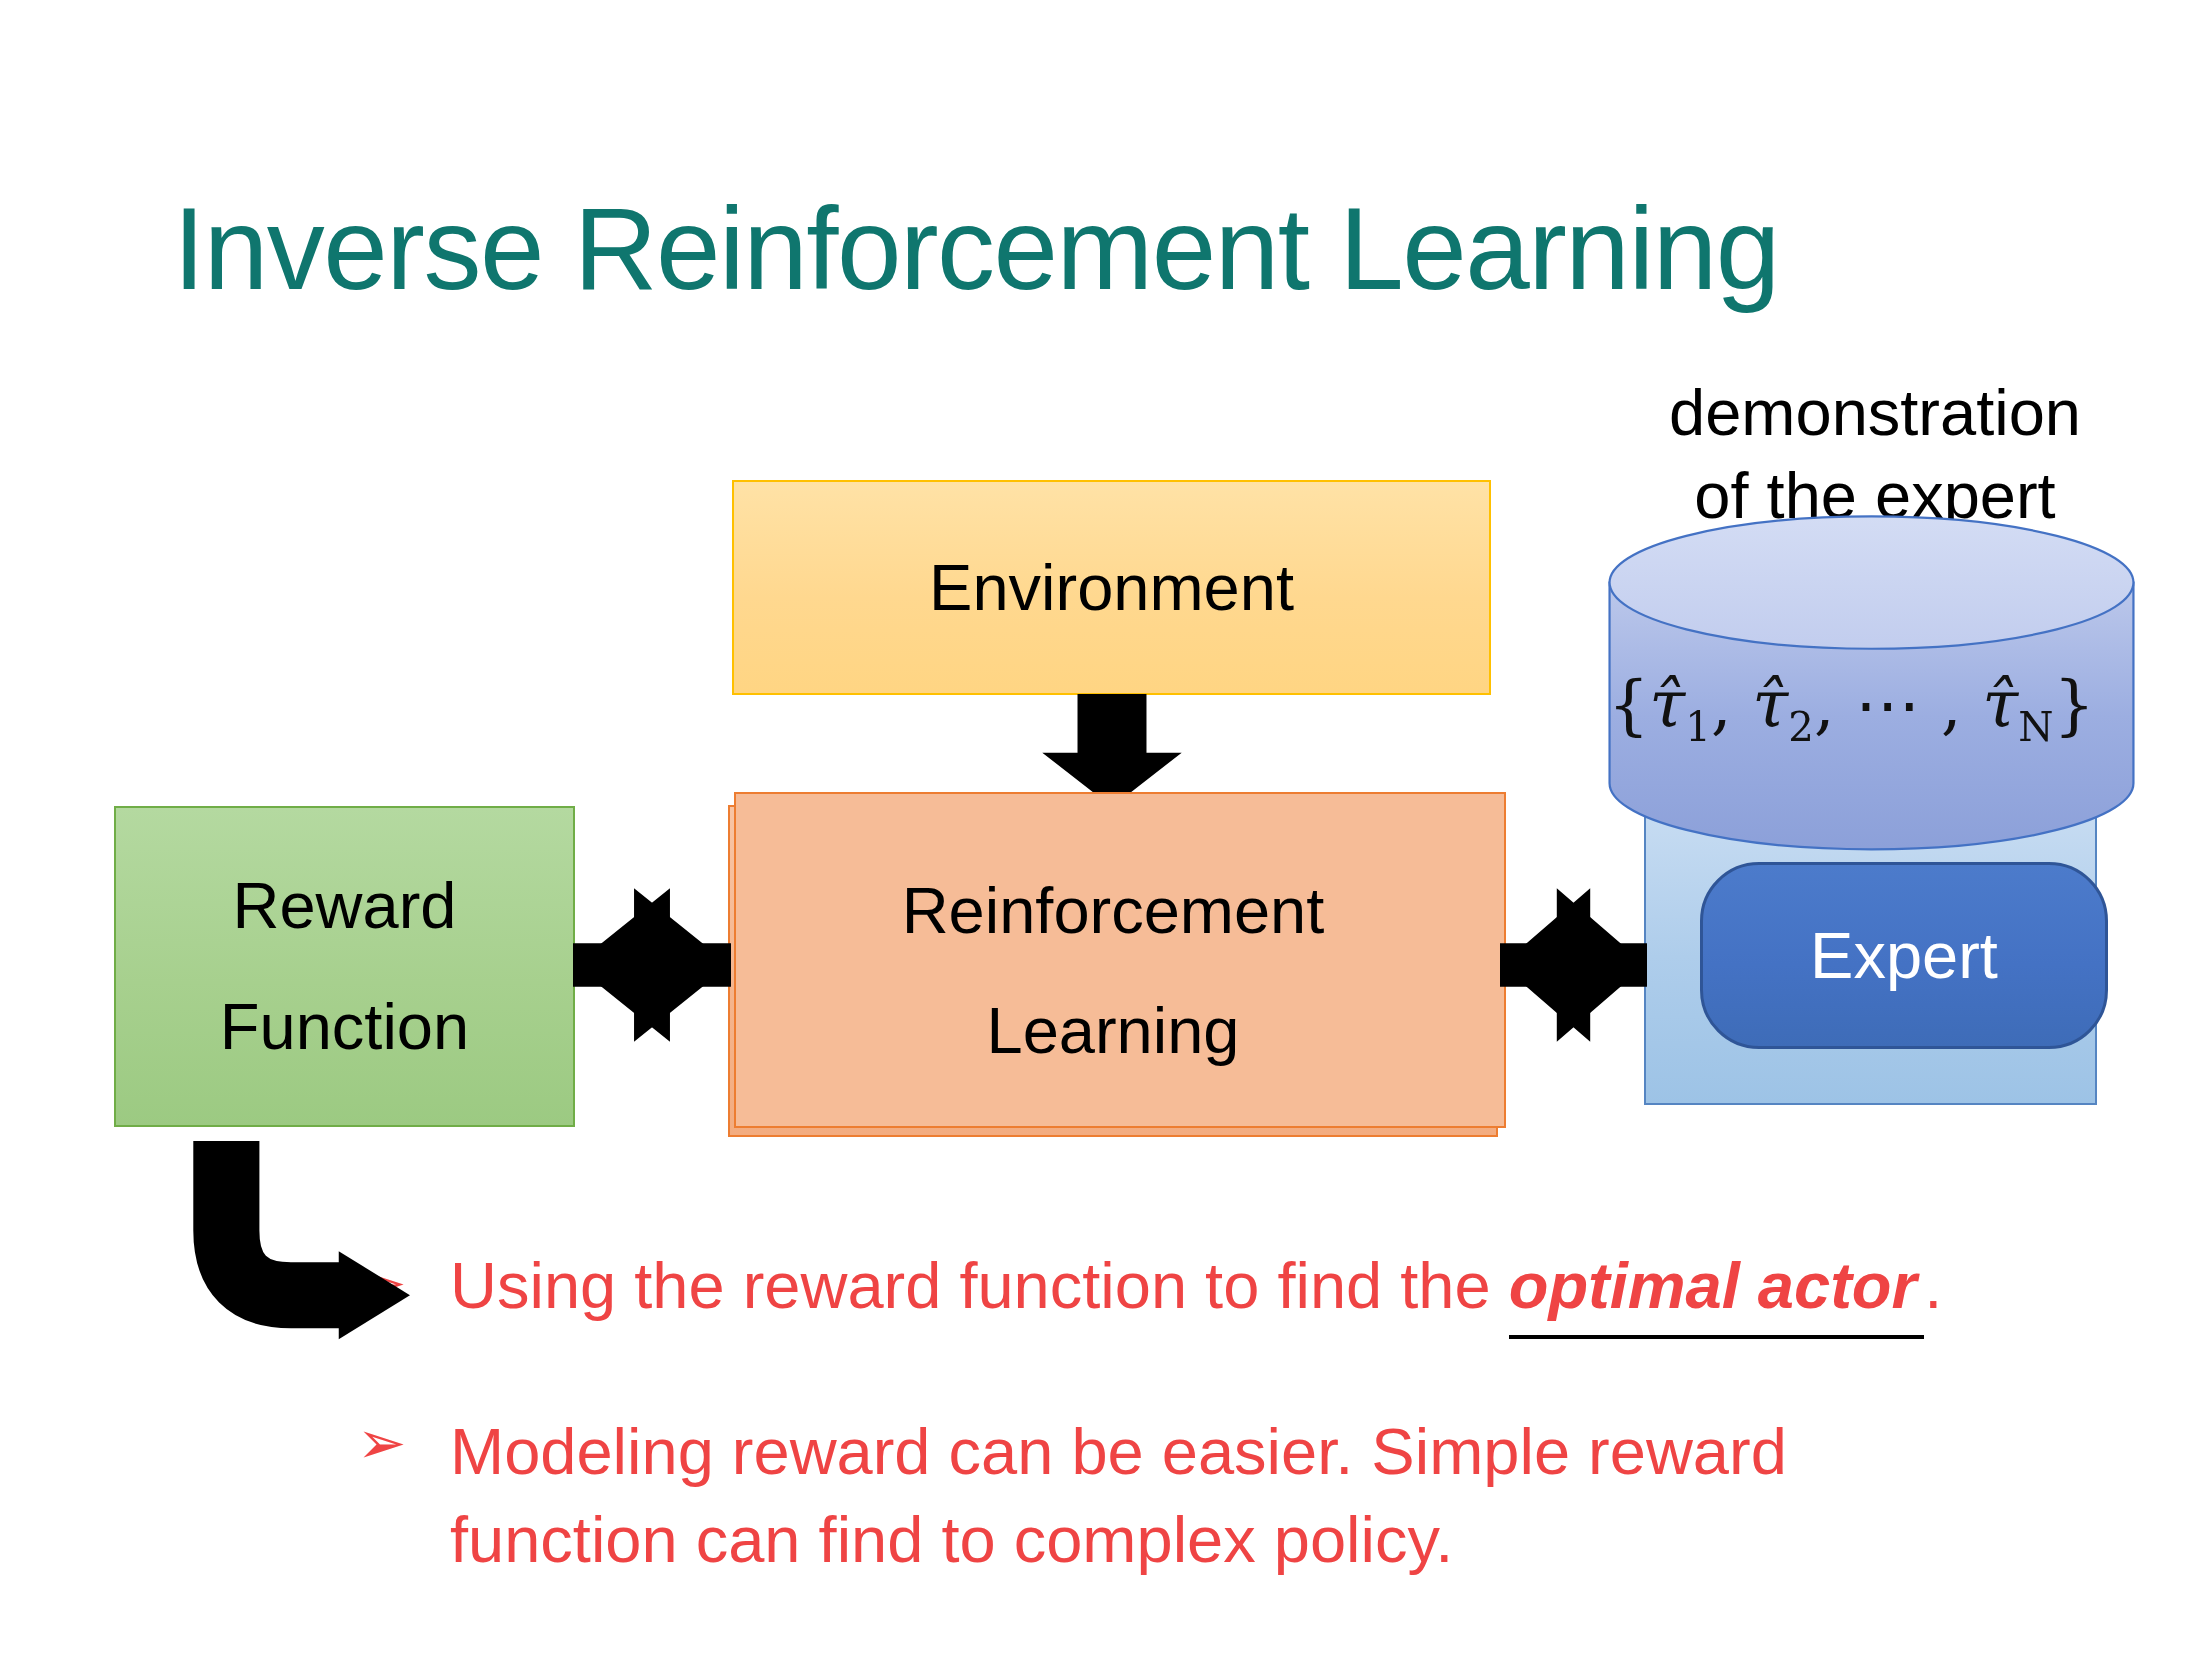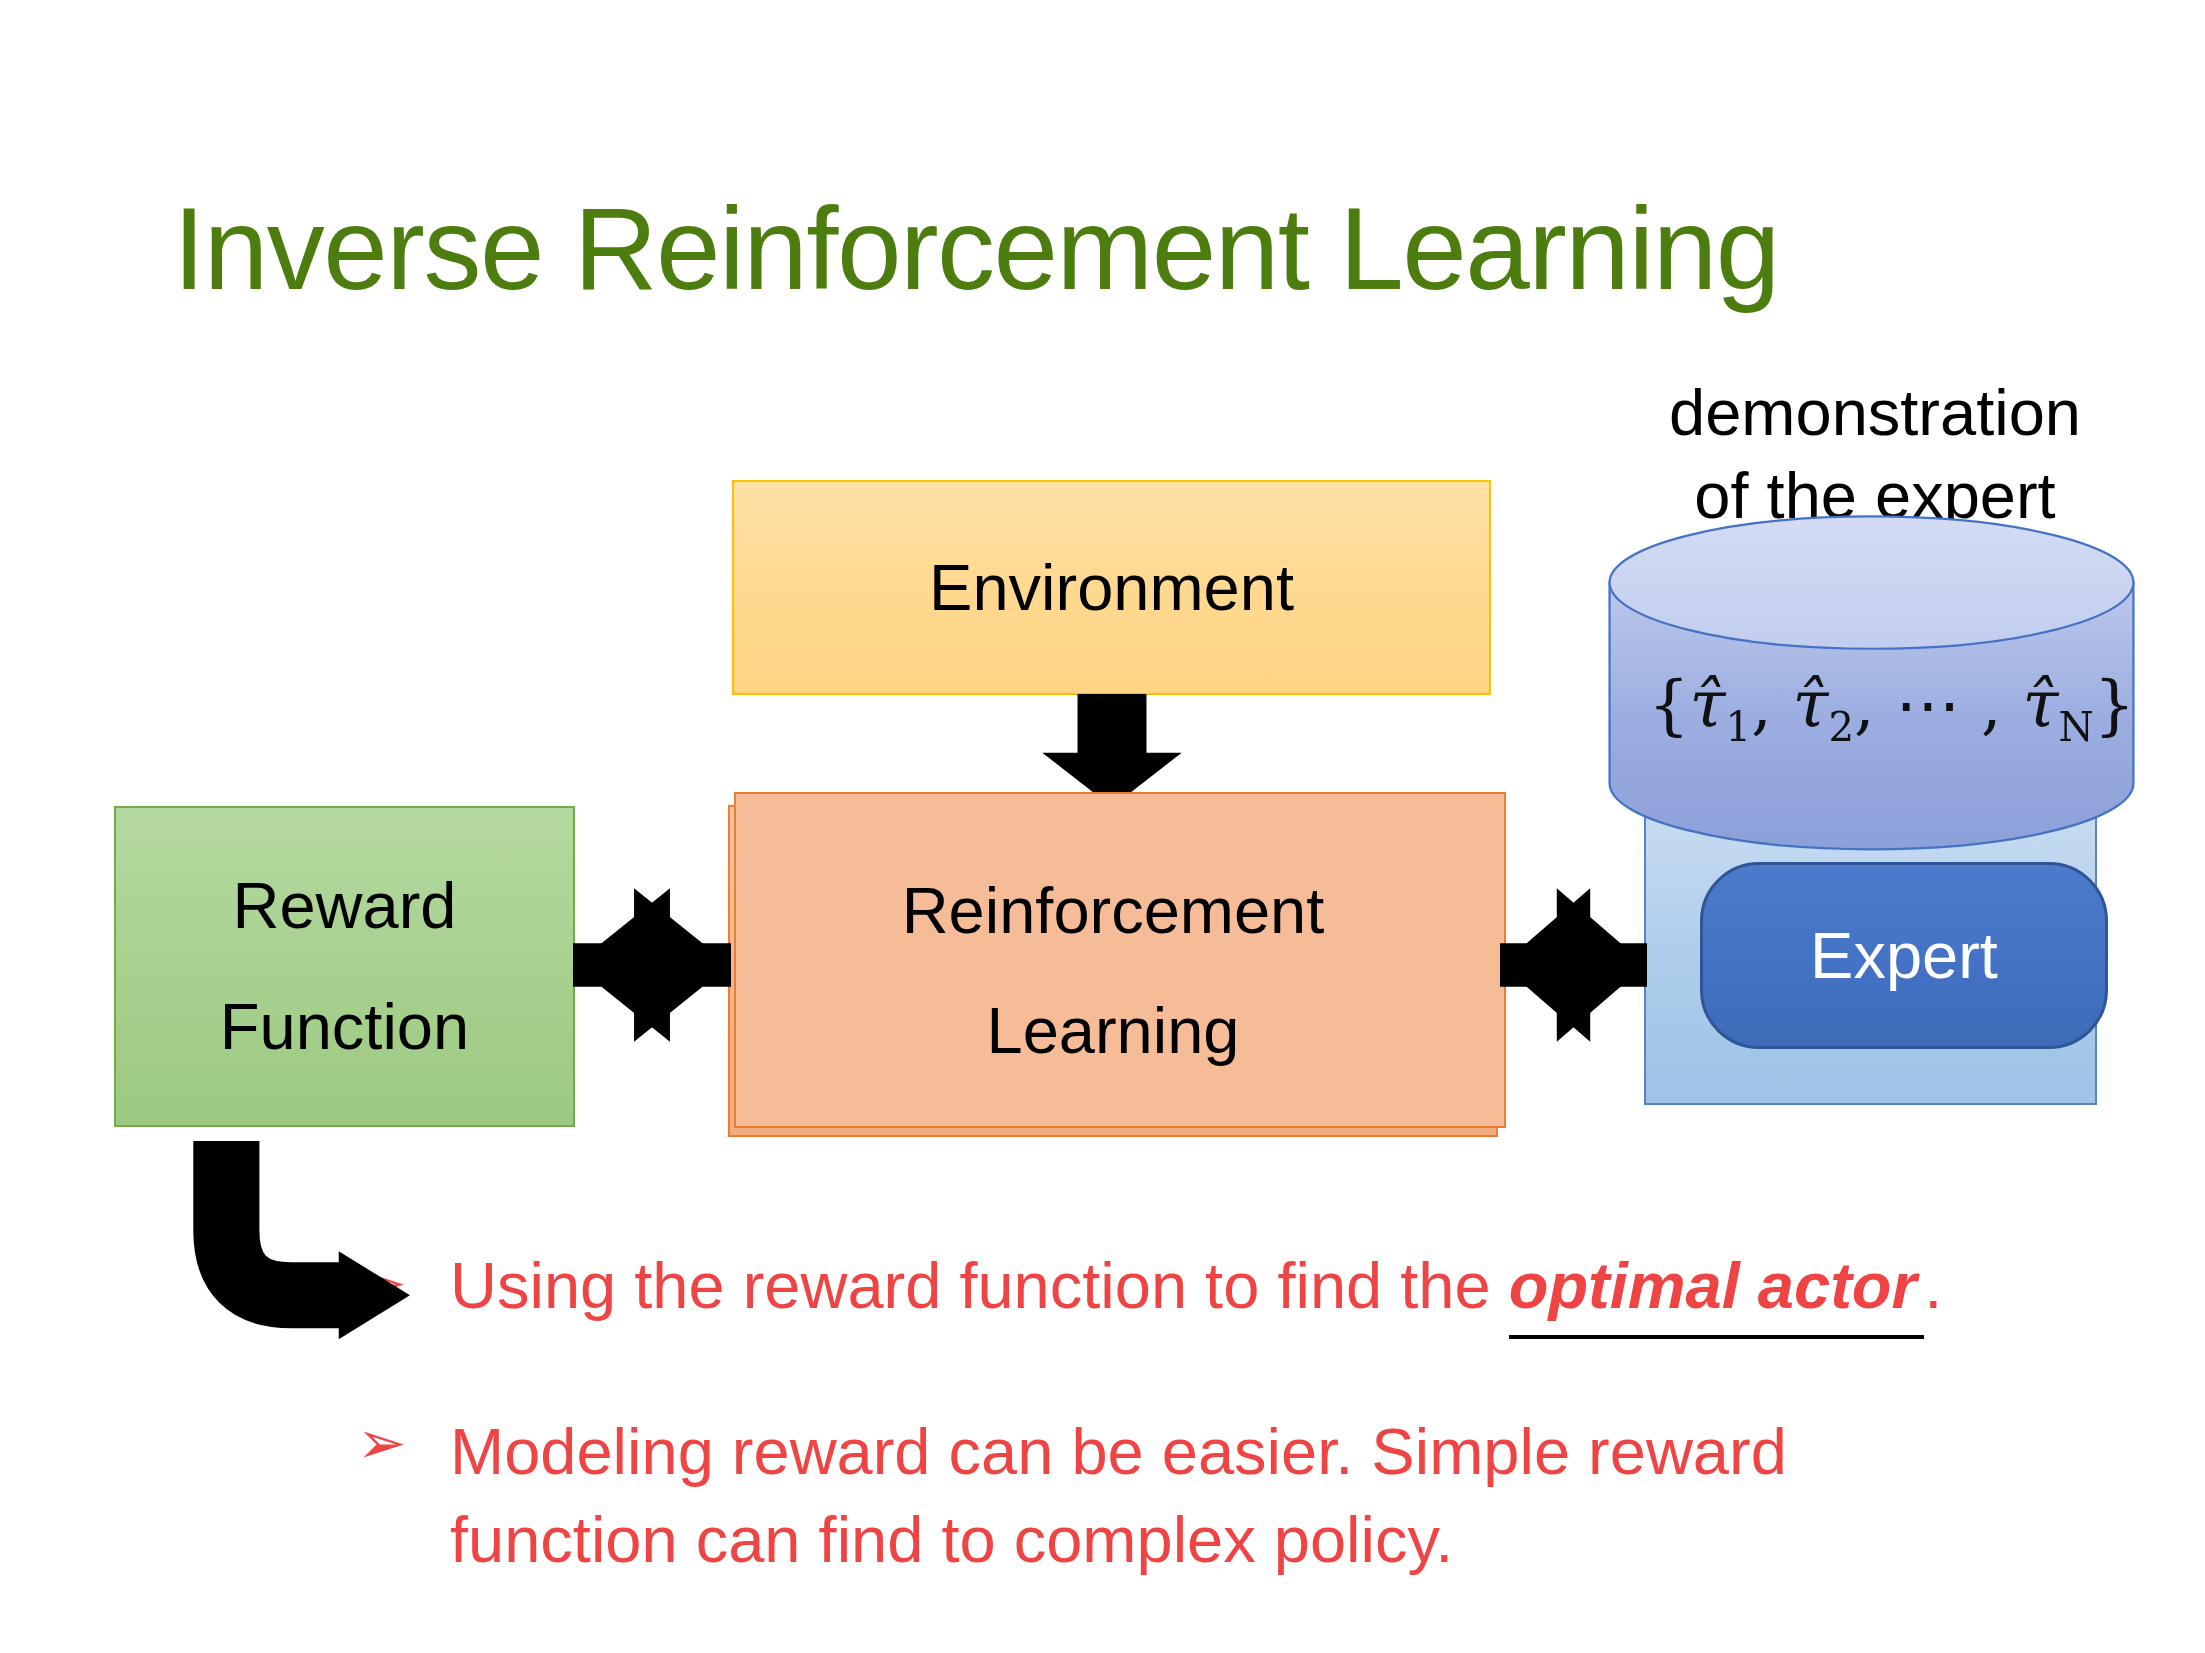--- a/index.html
+++ b/index.html
@@ -11,21 +11,21 @@
     overflow: hidden;
     font-family: "Liberation Sans", sans-serif;
     color: #000000;
   }
   .title {
     position: absolute;
     left: 173px; top: 182px;
     font-size: 116px;
     letter-spacing: -1.5px;
     white-space: nowrap;
-    color: #4d7c0f;
+    color: #0f766e;
   }
   .demo-label {
     position: absolute;
     left: 1606px; top: 371px; width: 538px;
     text-align: center;
     font-size: 65px;
     line-height: 1.28;
     color: #000000;
   }
   .box {
@@ -84,21 +84,21 @@
     border-radius: 59px;
     display: flex; align-items: center; justify-content: center;
     font-size: 65px;
     color: #ffffff;
     z-index: 3;
   }
   .cylinder-svg { position: absolute; left: 1608px; top: 515px; z-index: 2; }
   .formula {
     position: absolute;
     left: 1608px; top: 667px; width: 527px;
-    text-align: right;
+    text-align: left;
     font-family: "DejaVu Serif", "DejaVu Sans", serif;
     font-size: 65px;
     color: #111111;
     z-index: 3;
     white-space: nowrap;
   }
   .formula .tau { font-style: italic; }
   .formula sub { font-size: 0.62em; line-height: 0; }
   .formula .brace { font-style: normal; }
   .arrow-svg { position: absolute; z-index: 2; }

